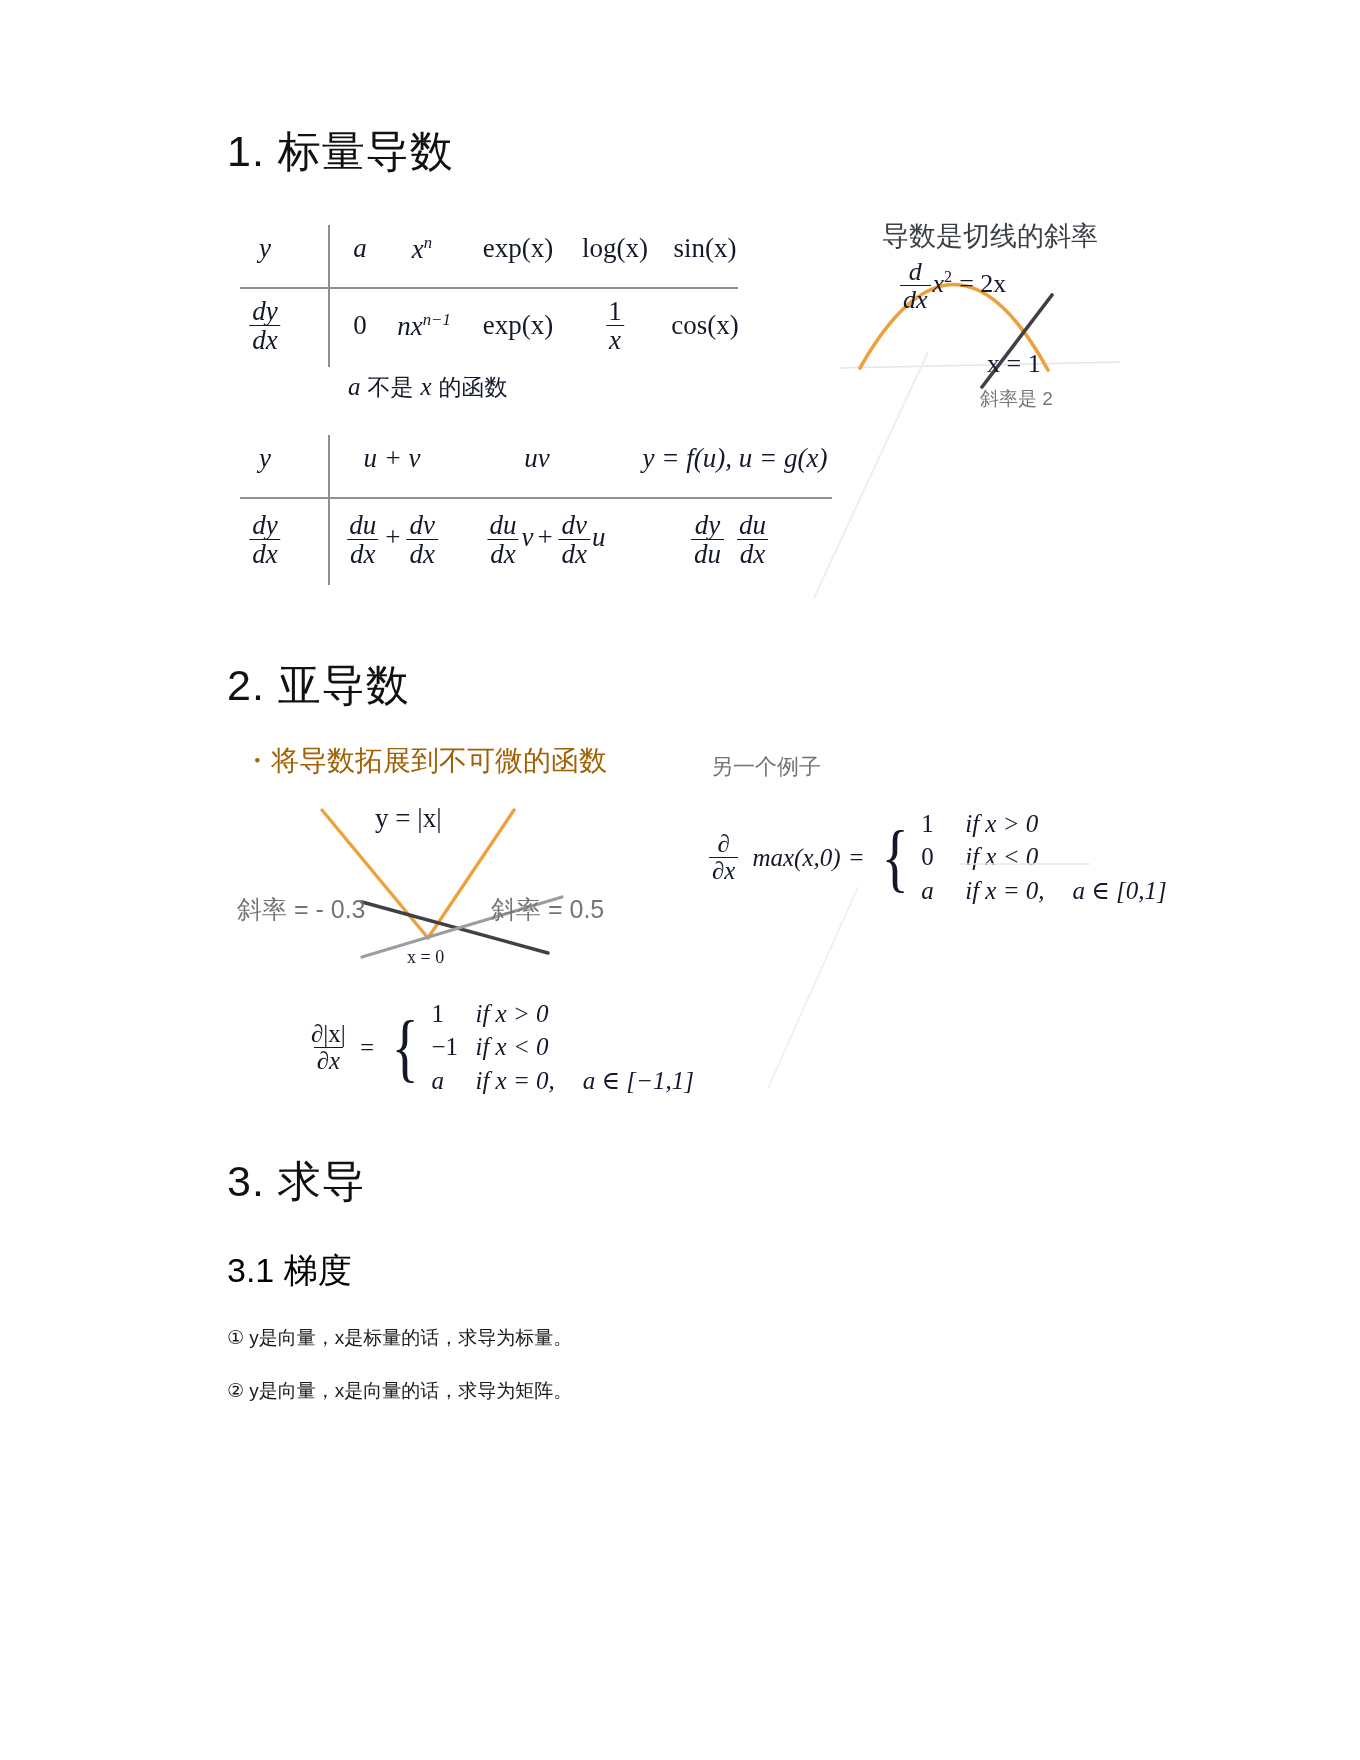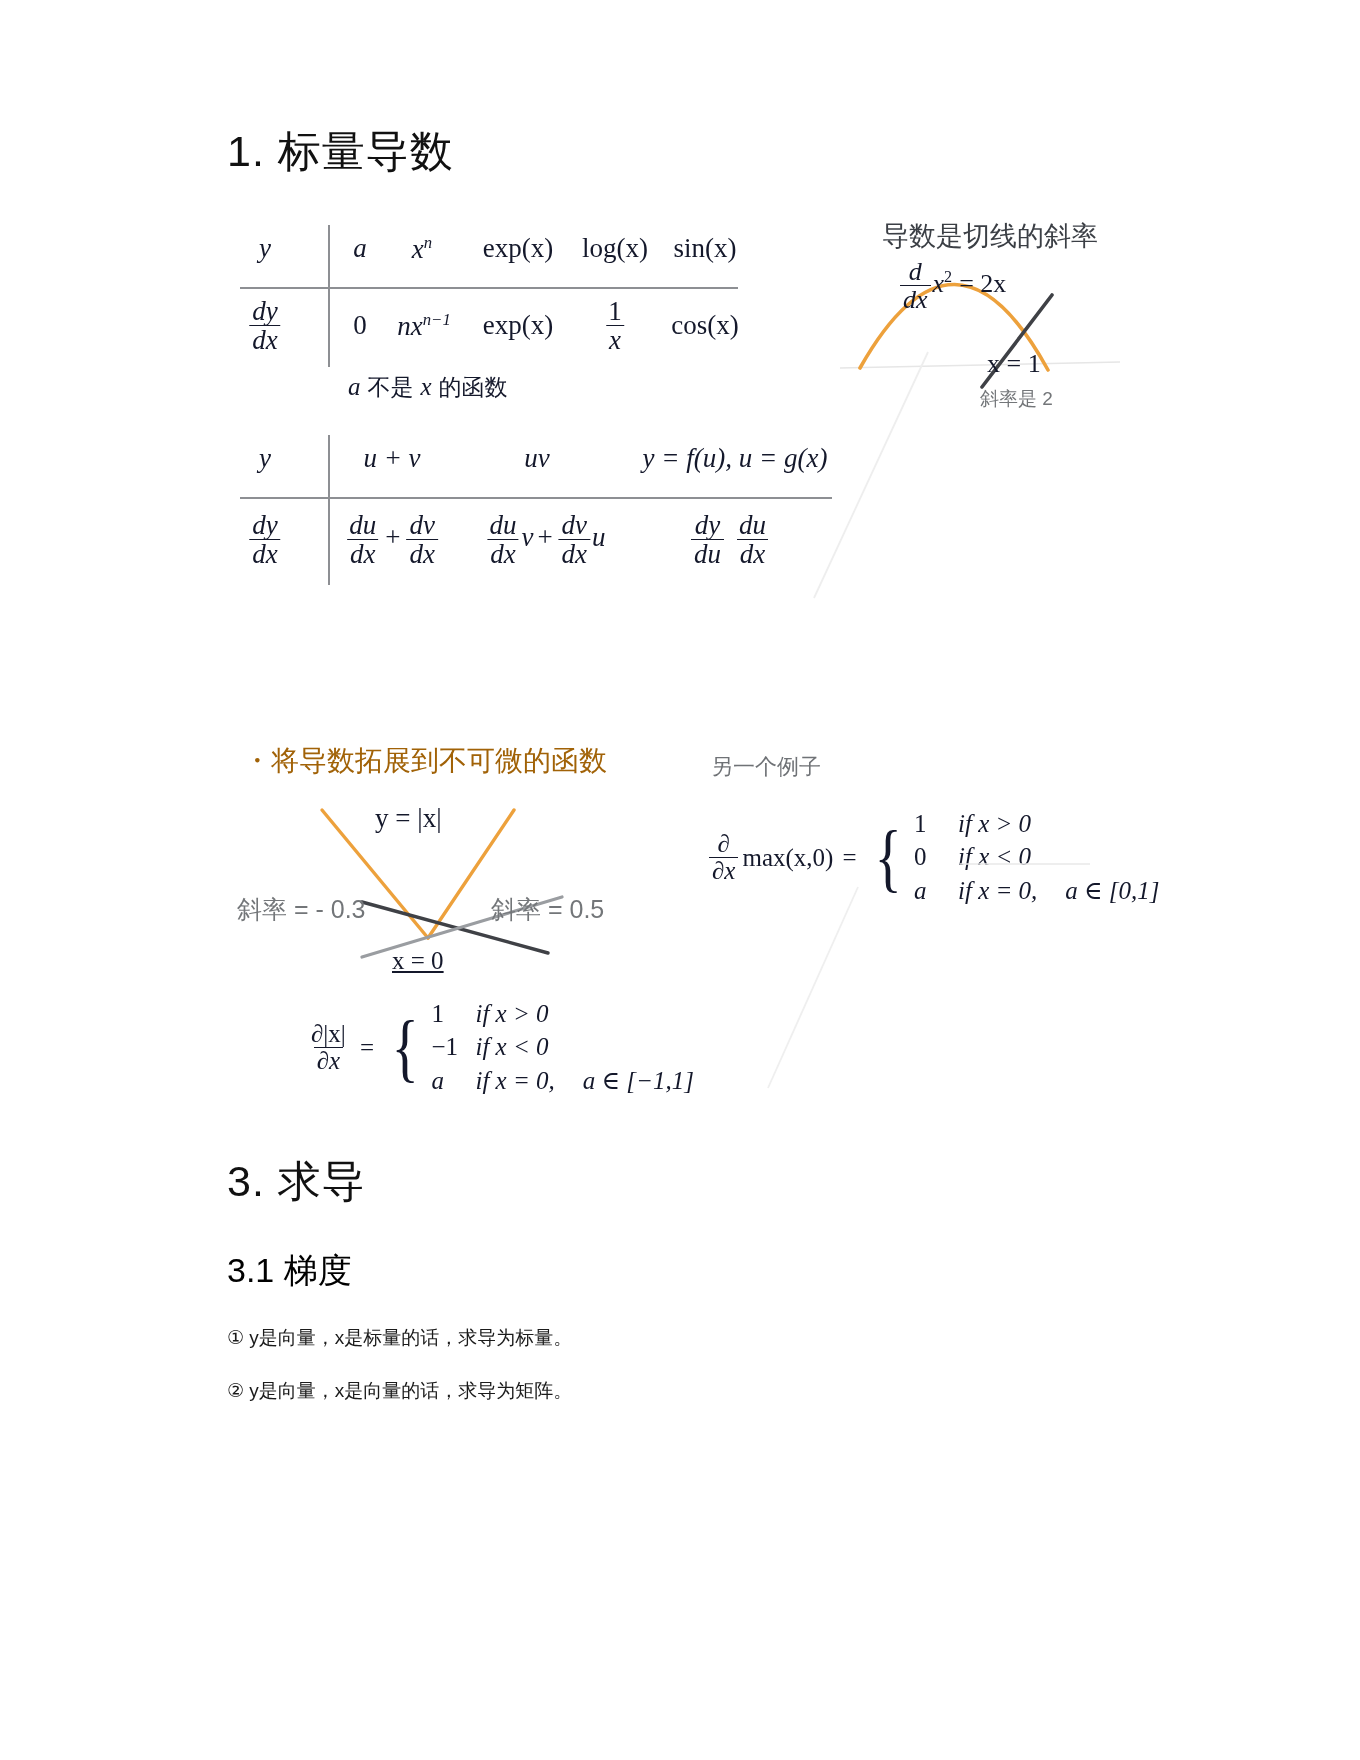--- a/index.html
+++ b/index.html
@@ -292,40 +292,41 @@
 
   <div class="fig-label" style="left:987px; top:349px;">x = 1</div>
   <div class="fig-label-gray" style="left:980px; top:386px; font-size:19px;">斜率是 2</div>
 
   <div class="figure" style="left:810px; top:350px; width:120px; height:250px;">
     <svg width="120" height="250" viewBox="0 0 120 250">
       <line x1="118" y1="2" x2="4" y2="248" stroke="#eeeeee" stroke-width="1.8"></line>
     </svg>
   </div>
 
+  <div class="h1" style="left:227px; top:657px;">2. 亚导数</div>
 
   <div class="bullet-text" style="left:243px; top:742px;">・将导数拓展到不可微的函数</div>
 
   <div class="fig-label" style="left:375px; top:803px; font-size:27px;">y = |x|</div>
 
   <div class="figure" style="left:300px; top:805px; width:360px; height:150px;">
     <svg width="360" height="150" viewBox="0 0 360 150">
 
       <line x1="22" y1="5" x2="128" y2="133" stroke="#eda13c" stroke-width="3.4" stroke-linecap="round"></line>
       <line x1="128" y1="133" x2="214" y2="5" stroke="#eda13c" stroke-width="3.4" stroke-linecap="round"></line>
 
       <line x1="62" y1="97" x2="248" y2="148" stroke="#3f4146" stroke-width="3.4" stroke-linecap="round"></line>
 
       <line x1="62" y1="152" x2="262" y2="92" stroke="#9a9da1" stroke-width="3.2" stroke-linecap="round"></line>
     </svg>
   </div>
 
   <div class="fig-label-gray" style="left:237px; top:893px;">斜率 = - 0.3</div>
   <div class="fig-label-gray" style="left:491px; top:893px;">斜率 = 0.5</div>
-  <div class="fig-label" style="left:392px; top:947px; font-size:25px;text-decoration:underline;">x = 0</div>
+  <div class="fig-label" style="left:407px; top:947px; font-size:18px;">x = 0</div>
 
   <div class="piecewise" style="left:306px; top:1000px;">
     <span class="frac" style="font-size:25px;">
       <span class="num math">∂|x|</span>
       <span class="den math mi">∂x</span>
     </span>
     <span class="eqsign math">=</span>
     <span class="brace">{</span>
     <span class="cases">
       <span class="case-row">
@@ -344,21 +345,21 @@
     </span>
   </div>
 
   <div class="note-label" style="left:711px; top:752px;">另一个例子</div>
 
   <div class="piecewise" style="left:707px; top:810px;">
     <span class="frac" style="font-size:25px;">
       <span class="num math">∂</span>
       <span class="den math mi">∂x</span>
     </span>
-    <span class="math mo" style="margin-left:2px;">max(x,0)</span>
+    <span class="math mo" style="margin-left:12px;font-style:italic;">max(x,0)</span>
     <span class="eqsign math">=</span>
     <span class="brace">{</span>
     <span class="cases">
       <span class="case-row">
         <span class="case-val math mn">1</span>
         <span class="case-cond math mi">if x &gt; 0</span>
       </span>
       <span class="case-row">
         <span class="case-val math mn">0</span>
         <span class="case-cond math mi">if x &lt; 0</span>

